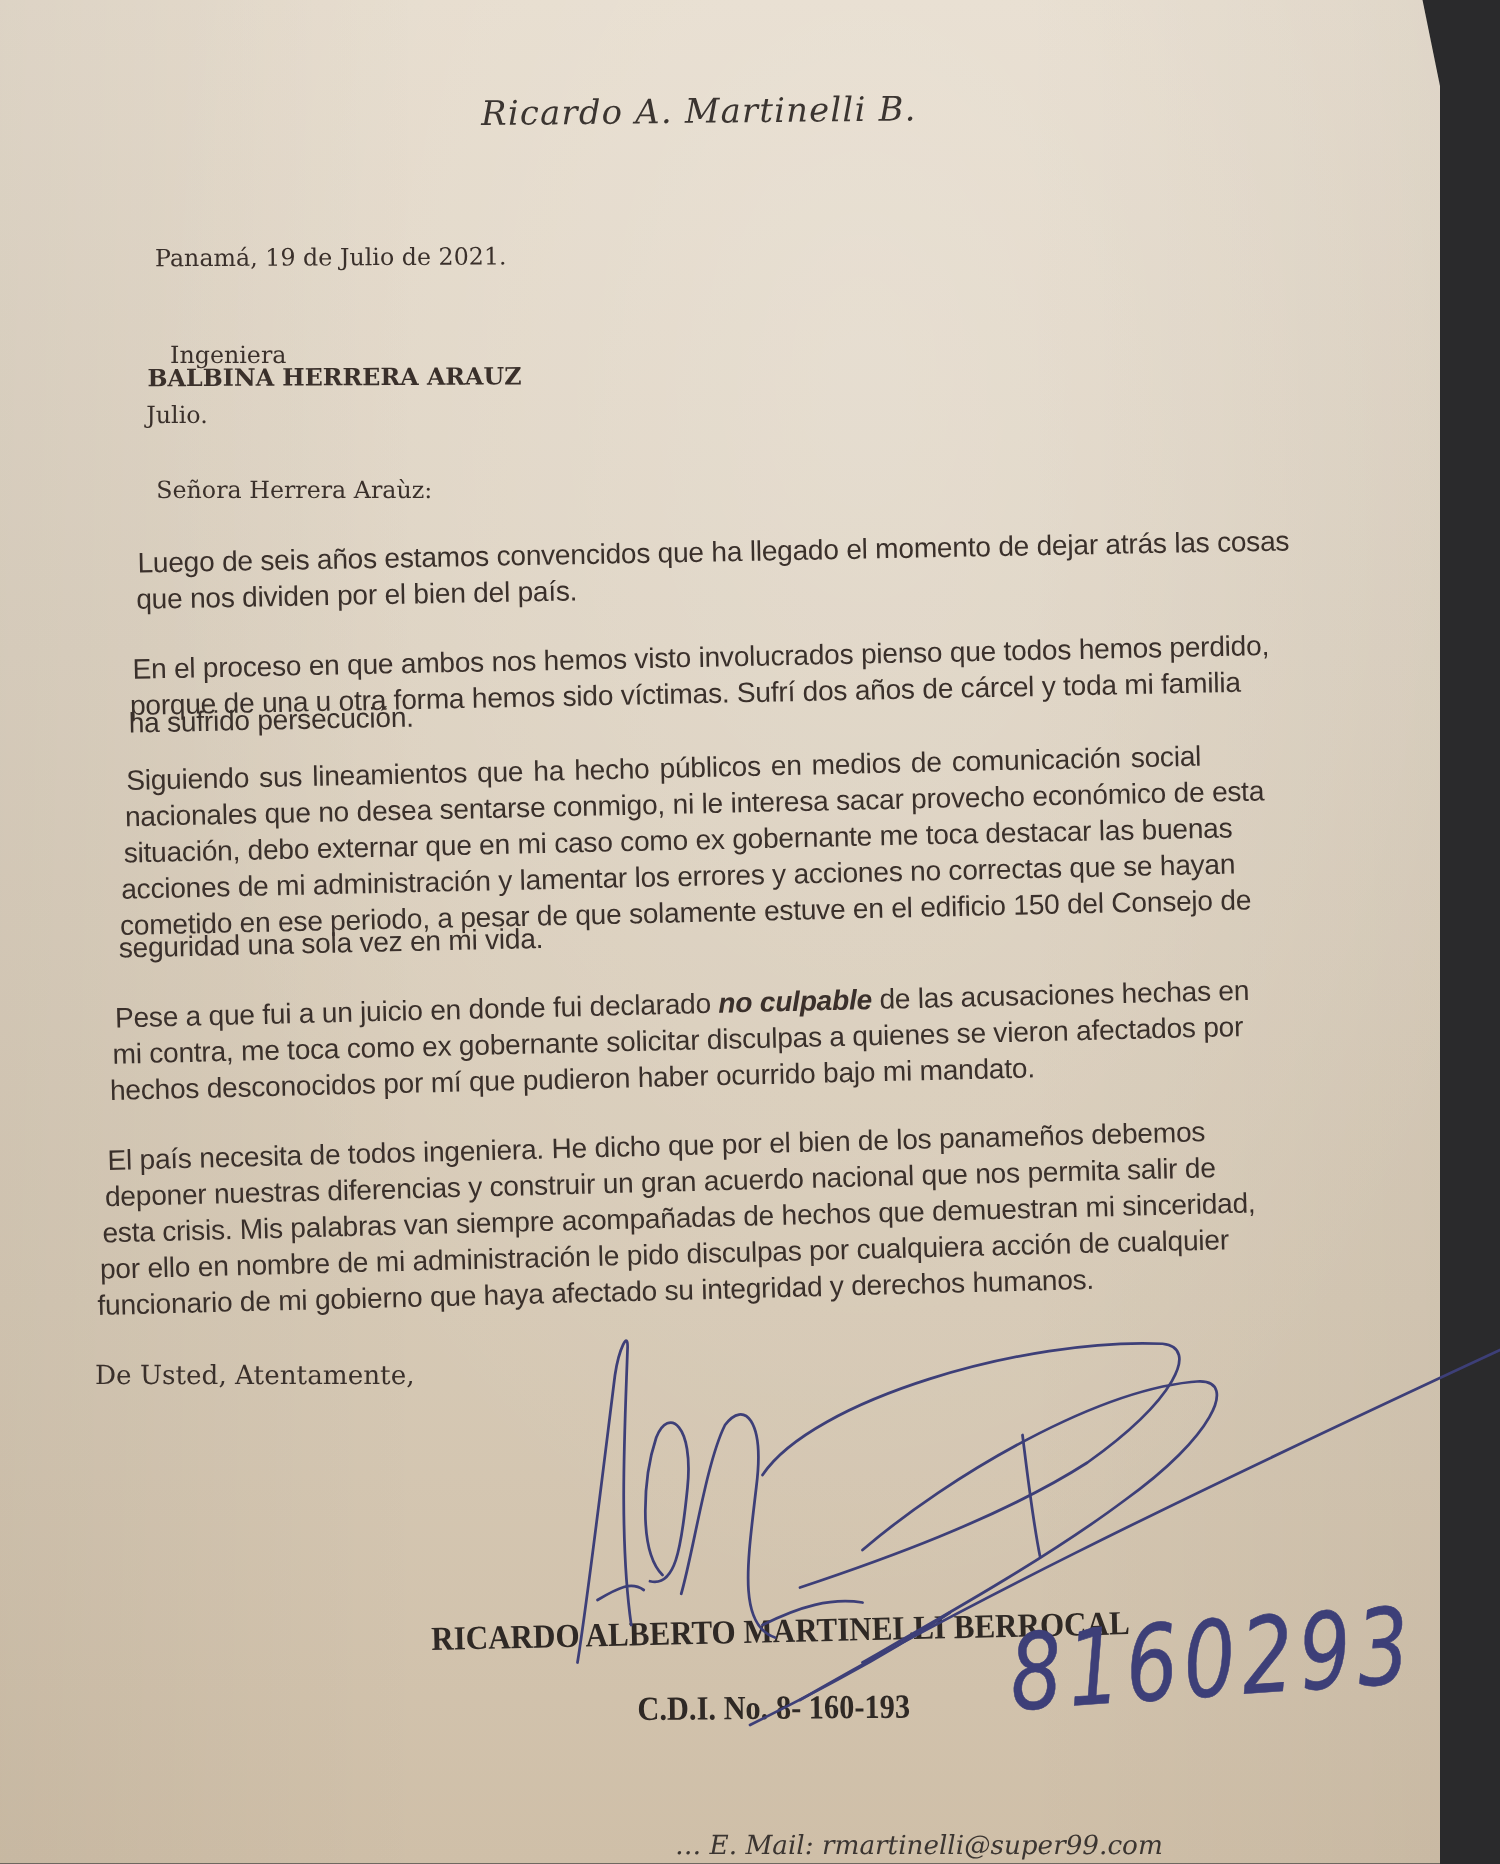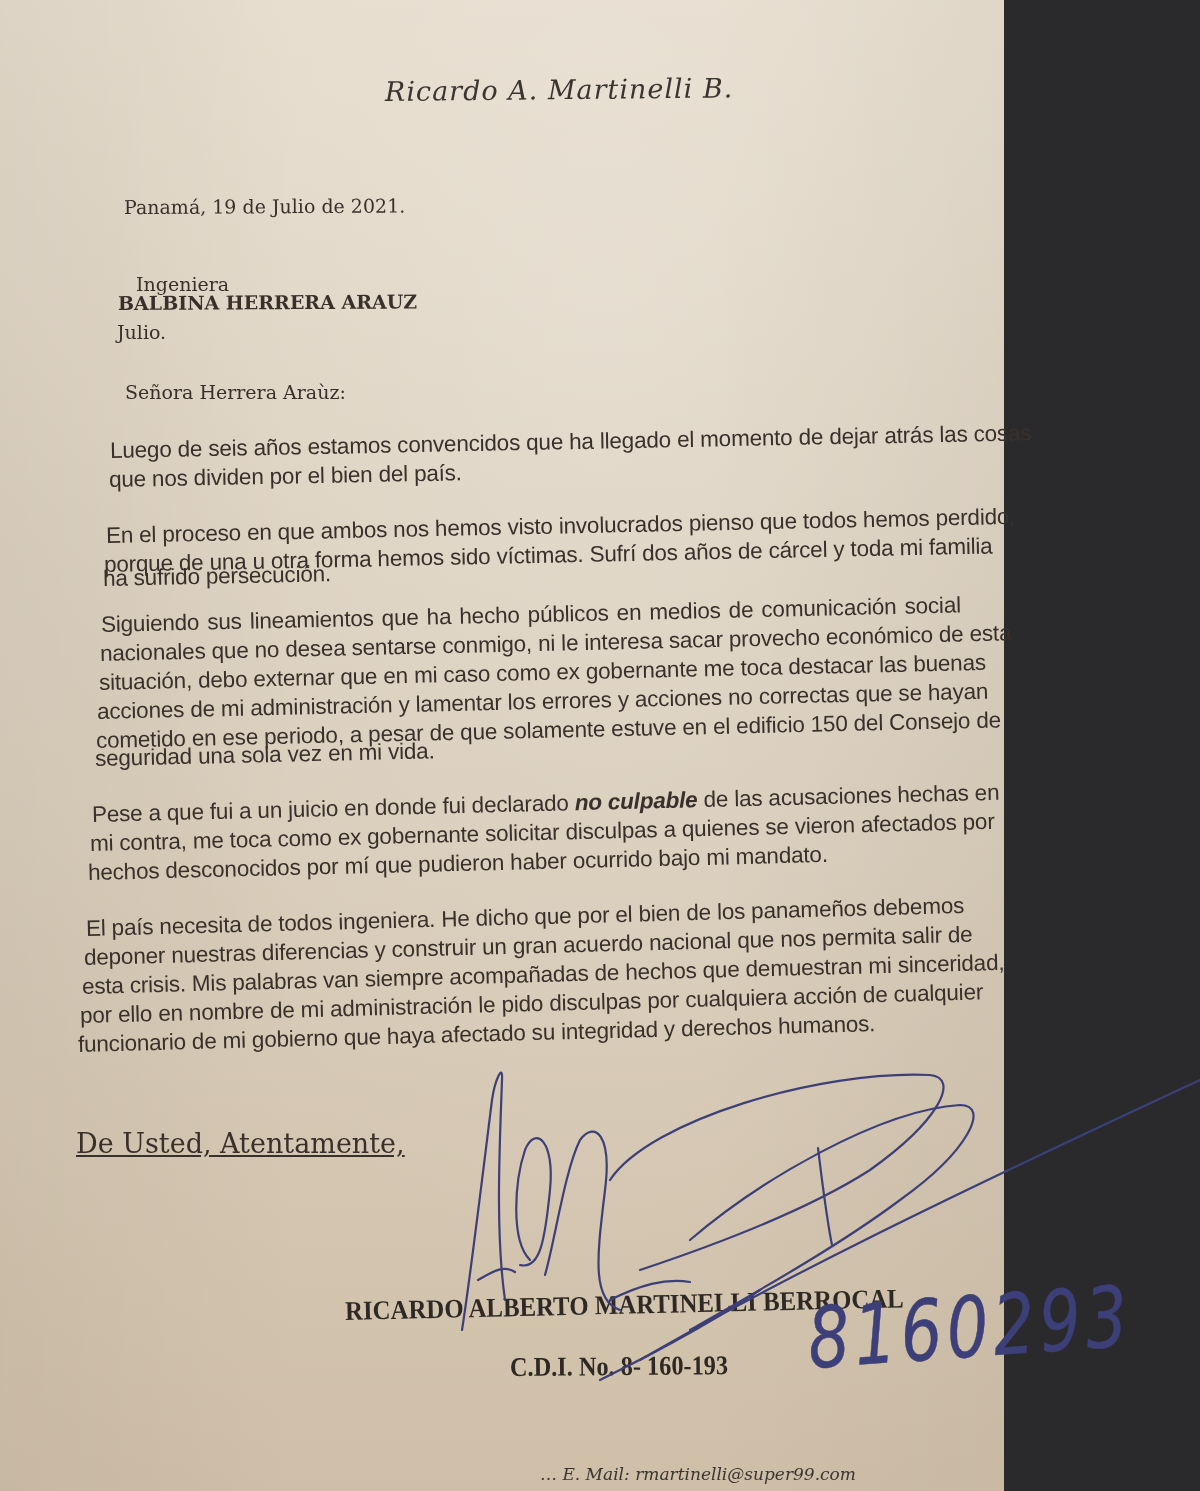--- a/index.html
+++ b/index.html
@@ -2,21 +2,21 @@
 <html><head>
   <meta charset="utf-8">
   <style>
     html, body { margin: 0; padding: 0; }
     body {
       width: 1200px; height: 1491px; overflow: hidden; position: relative;
       background: #2a2a2c;
       font-family: "DejaVu Serif", serif;
     }
     .paper {
-      position: absolute; left: 0; top: 0; width: 1004px; height: 1491px;
+      position: absolute; left: 0; top: 0; width: 1152px; height: 1491px;
       background: linear-gradient(180deg, #e6dccd 0%, #ddd2c1 35%, #d6c9b5 70%, #cfbfa8 100%);
       clip-path: polygon(0 0, 1138px 0, 1200px 305px, 1200px 1491px, 0 1491px);
     }
     .shade {
       position: absolute; inset: 0;
       background: radial-gradient(ellipse at 60% 20%, rgba(255,255,255,0.18), rgba(0,0,0,0) 60%),
                   linear-gradient(90deg, rgba(0,0,0,0.04), rgba(0,0,0,0) 30%, rgba(0,0,0,0) 70%, rgba(0,0,0,0.03));
       pointer-events: none;
     }
     .letterhead {
@@ -47,21 +47,21 @@
       position: absolute; left: 808px; top: 1290px;
       font-family: "DejaVu Sans", sans-serif; font-weight: 200;
       font-size: 84px; color: #3d3f78; letter-spacing: 6px;
       transform: rotate(-4deg) scaleX(0.78); transform-origin: left center;
       -webkit-text-stroke: 0.5px #3d3f78;
       font-style: italic;
     }
     .footer-line {
       position: absolute; left: 540px; top: 1464px;
       font-family: "DejaVu Serif", serif; font-style: italic;
-      font-size: 17px; color: #3b3531; white-space: nowrap;
+      font-size: 21px; color: #3b3531; white-space: nowrap;
     }
     svg.signature { position: absolute; left: 0; top: 0; width: 1200px; height: 1491px; pointer-events: none; }
   </style>
 </head>
 <body>
 
 <div class="paper">
   <div class="shade"></div>
 
   <div class="letterhead">Ricardo A. Martinelli B.</div>
@@ -103,21 +103,21 @@
   </div>
 
   <div>
     <div class="body-line" style="left:86px; top:916px; transform:rotate(-1.5deg);">El país necesita de todos ingeniera. He dicho que por el bien de los panameños debemos</div>
     <div class="body-line" style="left:84px; top:945px; transform:rotate(-1.5deg);">deponer nuestras diferencias y construir un gran acuerdo nacional que nos permita salir de</div>
     <div class="body-line" style="left:82px; top:974px; transform:rotate(-1.5deg);">esta crisis. Mis palabras van siempre acompañadas de hechos que demuestran mi sinceridad,</div>
     <div class="body-line" style="left:80px; top:1003px; transform:rotate(-1.5deg);">por ello en nombre de mi administración le pido disculpas por cualquiera acción de cualquier</div>
     <div class="body-line" style="left:78px; top:1032px; transform:rotate(-1.5deg);">funcionario de mi gobierno que haya afectado su integridad y derechos humanos.</div>
   </div>
 
-  <div class="line" style="left:76px; top:1128px; font-size:27px;text-decoration:underline;">De Usted, Atentamente,</div>
+  <div class="line" style="left:76px; top:1088px; font-size:21px;">De Usted, Atentamente,</div>
 
   <div class="sig-name" style="left:345px; top:1296px; transform:rotate(-1.3deg) scaleX(0.92);">RICARDO ALBERTO MARTINELLI BERROCAL</div>
   <div class="sig-name" style="left:510px; top:1352px; transform:rotate(-0.5deg) scaleX(0.9);">C.D.I. No. 8- 160-193</div>
 
   <div class="handwritten-num">8160293</div>
 
   <div class="footer-line">… E. Mail: rmartinelli@super99.com</div>
 
   <svg class="signature" viewBox="0 0 1200 1491">
     <g fill="none" stroke="#3d3f78" stroke-width="2.2" stroke-linecap="round" stroke-linejoin="round">

